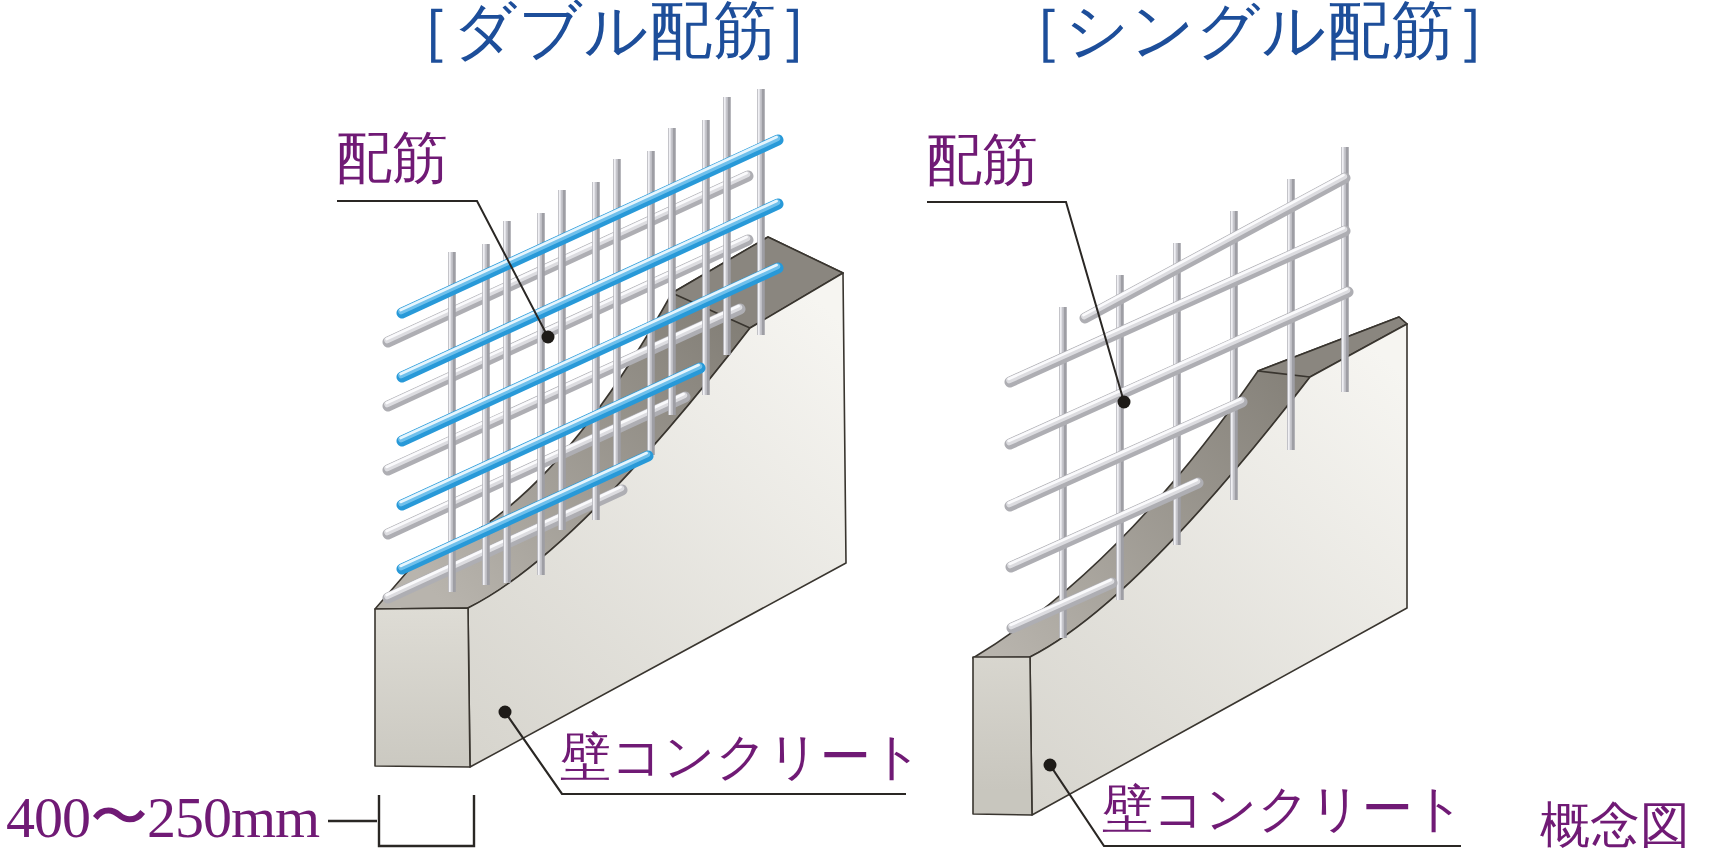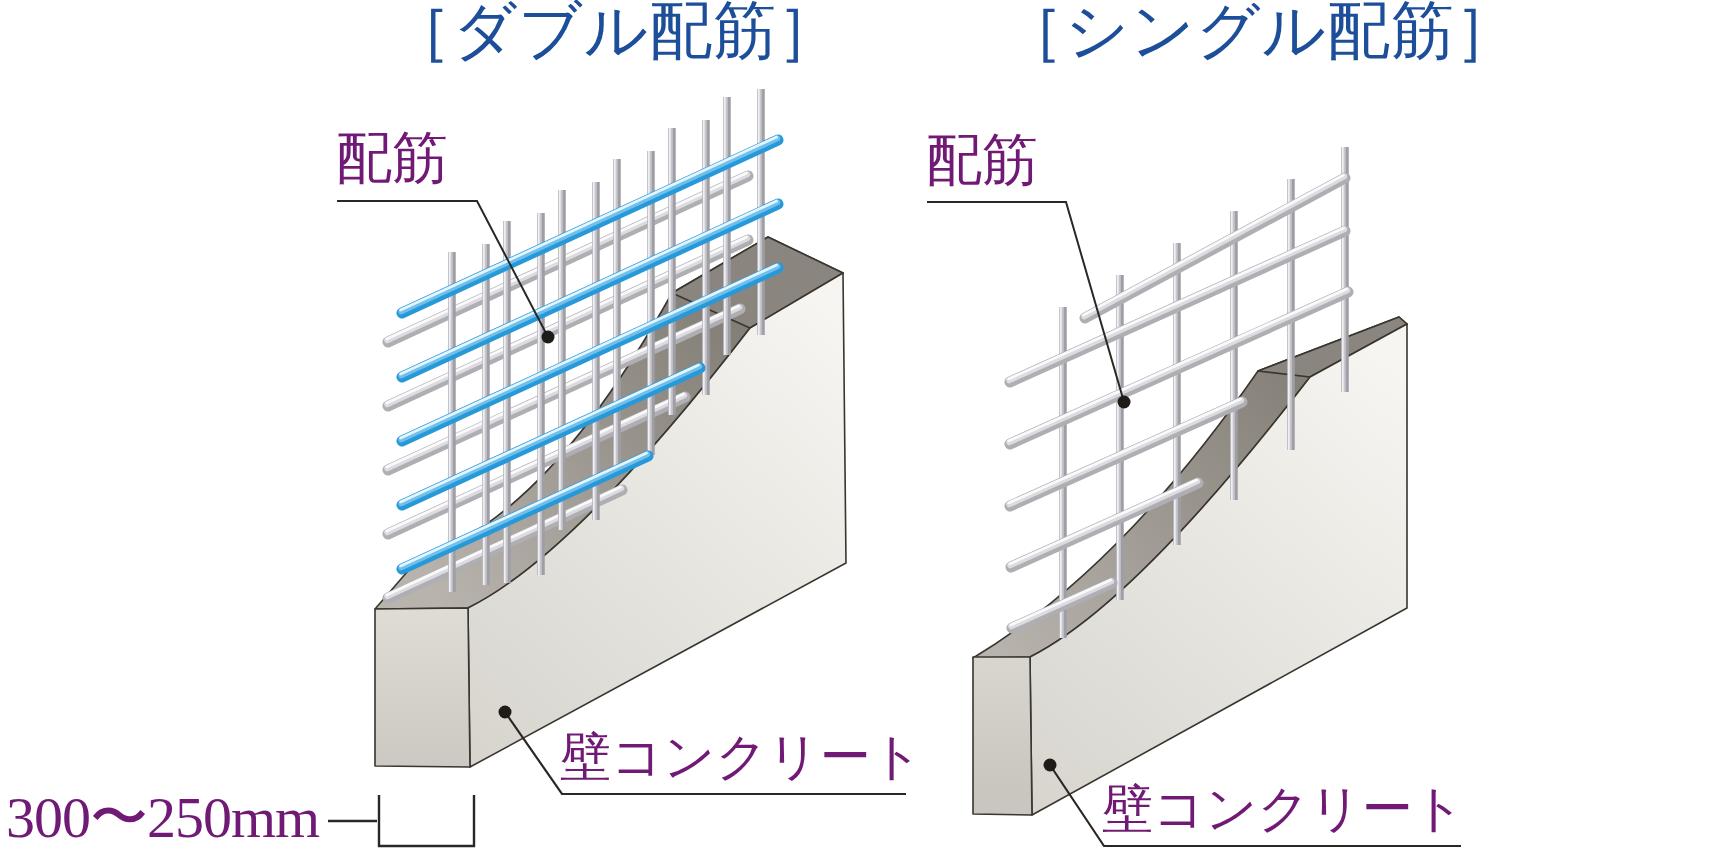--- a/index.html
+++ b/index.html
@@ -183,15 +183,16 @@
   <div class="label title" style="left:985px;top:-2px;width:550px;">［シングル配筋］</div>
 
   <div class="label haikin" style="left:336px;top:128px;">配筋</div>
 
   <div class="label haikin" style="left:926px;top:130px;">配筋</div>
 
   <div class="label kabe" style="left:560px;top:727px;width:348px;">壁コンクリート</div>
 
   <div class="label kabe" style="left:1102px;top:779px;width:360px;">壁コンクリート</div>
 
-  <div class="label dim" style="left:6px;top:787px;">300〜250mm</div>
+  <div class="label dim" style="left:6px;top:787px;">400〜250mm</div>
 
+  <div class="label foot" style="left:1540px;top:798px;">概念図</div>
 </div>
 
 </body></html>

